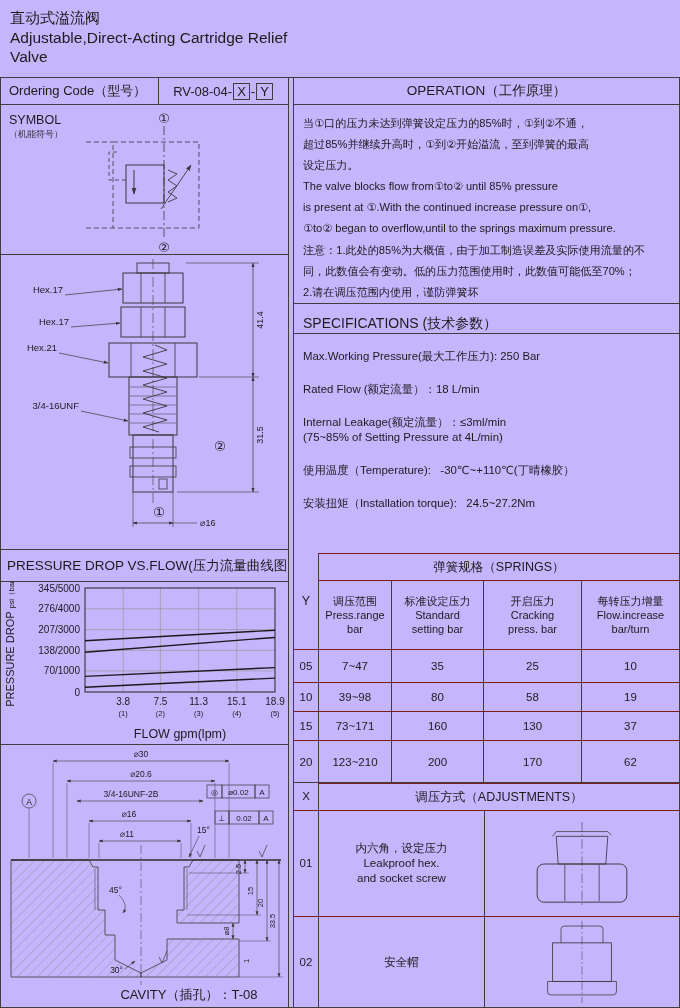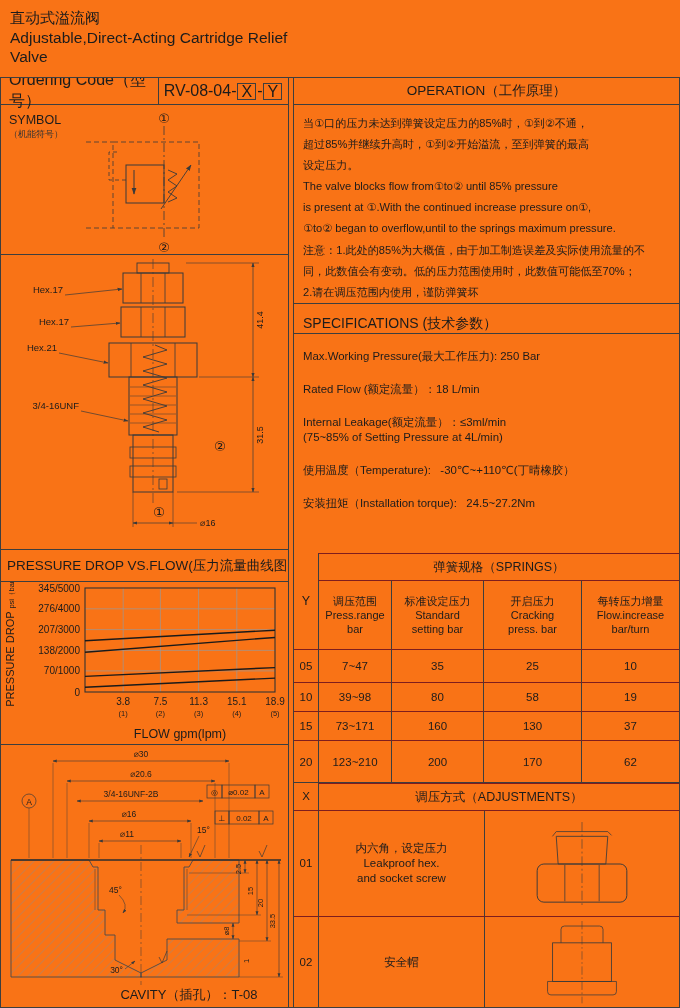--- a/index.html
+++ b/index.html
@@ -1,29 +1,29 @@
 <!DOCTYPE html>
 <html><head>
 <meta charset="utf-8">
 <style>
   *{box-sizing:border-box;margin:0;padding:0}
   html,body{background:#e8e8e8}
   body{font-family:"Liberation Sans","DejaVu Sans",sans-serif;color:#1c1c1c}
-  .page{width:680px;height:1008px;background:#f97316;overflow:hidden;position:relative}
+  .page{width:680px;height:1008px;background:#c4b5fd;overflow:hidden;position:relative}
 
   .hdr{height:78px;padding:9px 0 0 10px;border-bottom:1px solid #3e3e3e}
   .hdr .zh{font-size:15px}
   .hdr .en{font-size:15.5px;line-height:19px}
 
   .main{display:grid;grid-template-columns:289px 4px 387px;height:930px;border-bottom:1px solid #3e3e3e}
   .colL{border-right:1px solid #3e3e3e;border-left:1px solid #3e3e3e;overflow:hidden}
   .colR{border-left:1px solid #3e3e3e;border-right:1px solid #3e3e3e;overflow:hidden}
 
   
-  .ordering{height:27px;display:flex;border-bottom:1px solid #3e3e3e;font-size:16px;align-items:stretch}
+  .ordering{height:27px;display:flex;border-bottom:1px solid #3e3e3e;font-size:13px;align-items:stretch}
   .ordering .lab{width:158px;padding-left:8px;border-right:1px solid #3e3e3e;display:flex;align-items:center}
   .ordering .code{flex:1;display:flex;align-items:center;justify-content:center;white-space:nowrap}
   .codebox{display:inline-block;border:1px solid #3e3e3e;padding:0 3px;margin:0 1px;line-height:15px}
 
   .symbol-sec{height:150px;border-bottom:1px solid #3e3e3e;position:relative}
   .symbol-sec .lbl{position:absolute;top:8px;left:8px;font-size:12.5px;line-height:14px}
   .symbol-sec .sub{font-size:9px;color:#333}
   .symbol-sec svg{position:absolute;left:0;top:5px}
 
   .xsec{height:295px;border-bottom:1px solid #3e3e3e}

